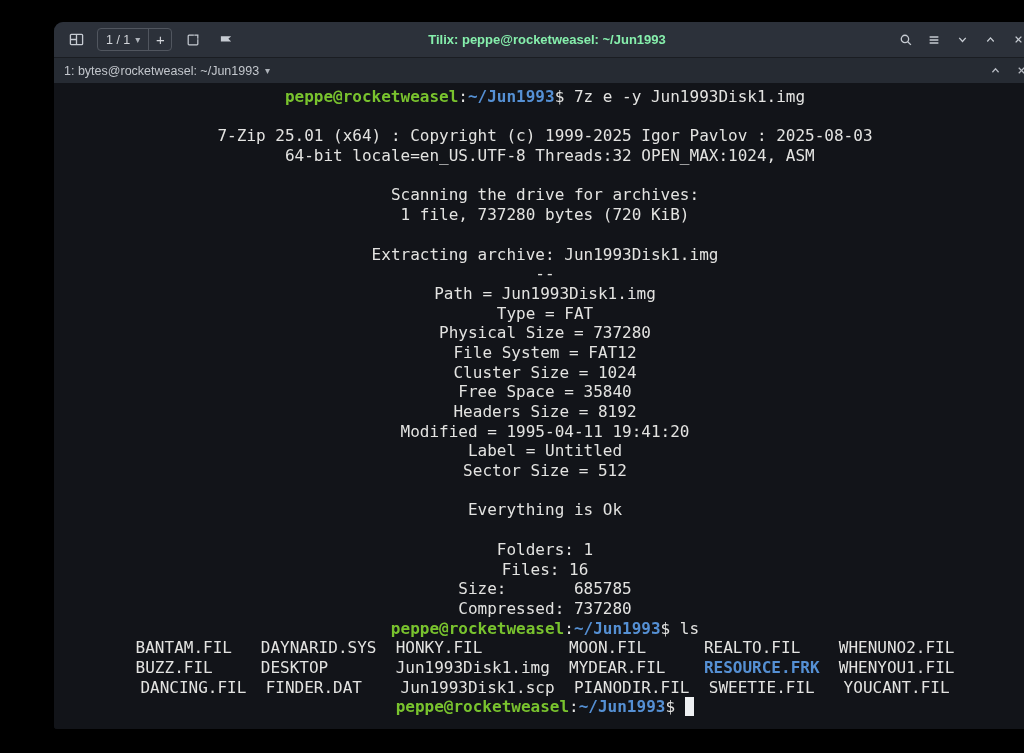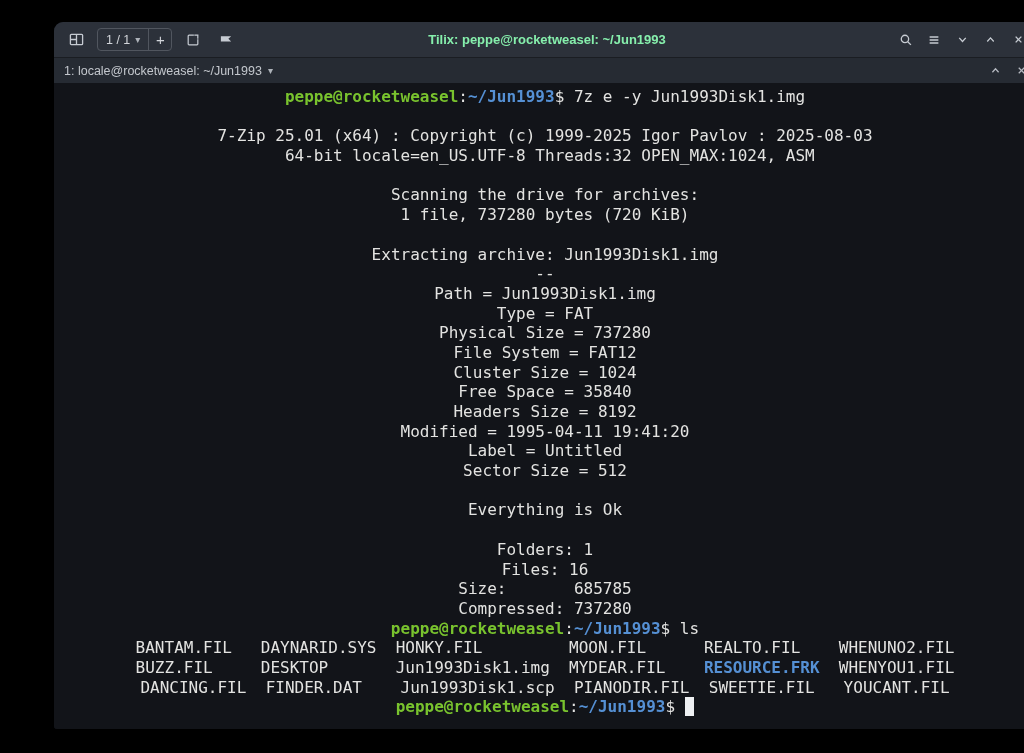--- a/index.html
+++ b/index.html
@@ -112,21 +112,21 @@
         <svg width="13" height="13" viewBox="0 0 16 16" fill="none" stroke="#c6cbd2" stroke-width="1.6">
           <line x1="4.5" y1="4.5" x2="11.5" y2="11.5"></line>
           <line x1="11.5" y1="4.5" x2="4.5" y2="11.5"></line>
         </svg>
       </button>
     </div>
   </div>
 
   <div class="tabbar">
     <div class="tab-label">
-      <span>1: locale@rocketweasel: ~/Jun1993</span>
+      <span>1: bytes@rocketweasel: ~/Jun1993</span>
       <span class="caret">▾</span>
     </div>
     <div class="tab-right">
       <button class="tab-icon">
         <svg width="11" height="11" viewBox="0 0 16 16" fill="none" stroke="#b5b9c0" stroke-width="1.8">
           <polyline points="3.5,10.5 8,5.5 12.5,10.5"></polyline>
         </svg>
       </button>
       <button class="tab-icon">
         <svg width="11" height="11" viewBox="0 0 16 16" fill="none" stroke="#b5b9c0" stroke-width="1.8">

